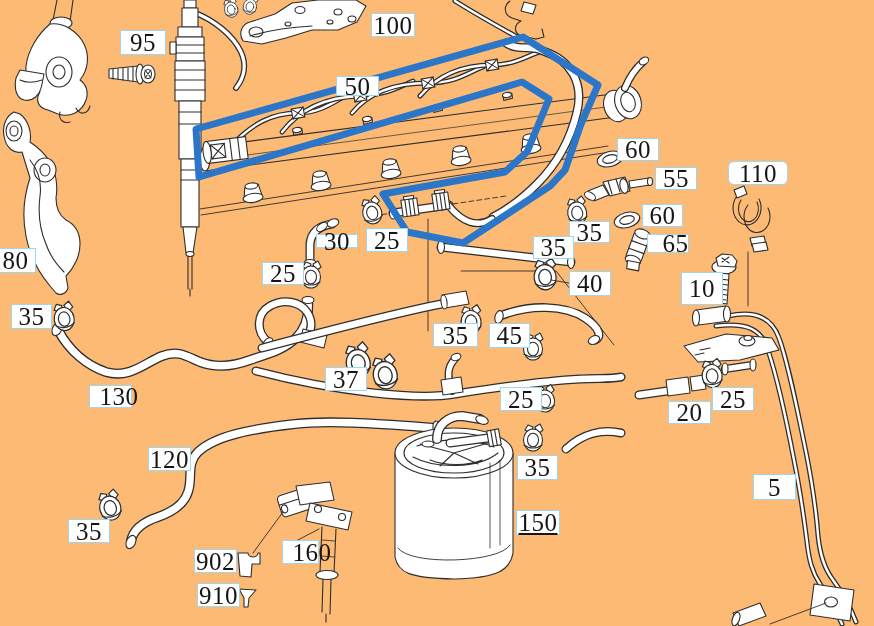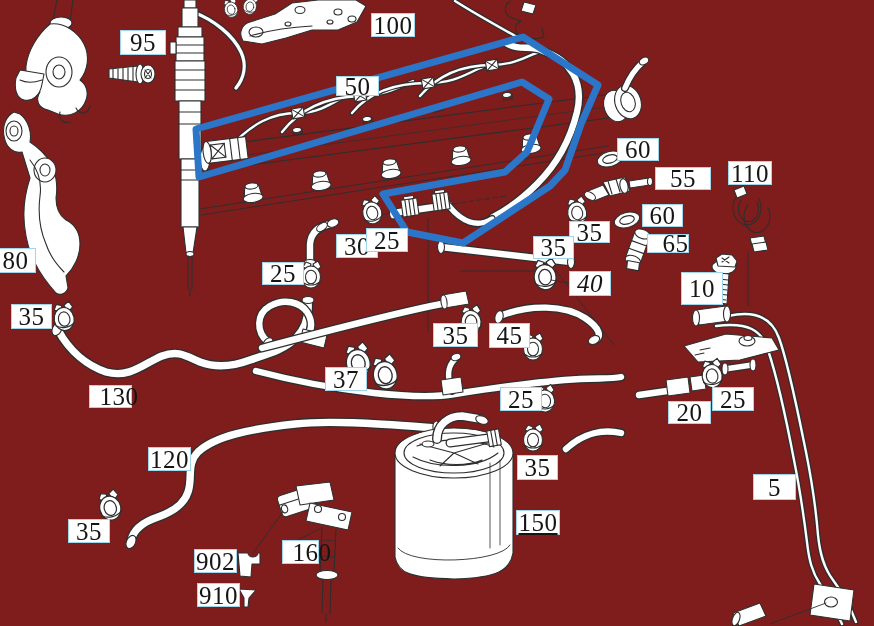--- a/index.html
+++ b/index.html
@@ -1,16 +1,16 @@
 <!DOCTYPE html>
 <html><head>
 <meta charset="utf-8">
 <style>
   html,body{margin:0;padding:0;background:#fff;}
-  .stage{position:relative;width:874px;height:626px;background:#7f1d1d;overflow:hidden;
+  .stage{position:relative;width:874px;height:626px;background:#fdba74;overflow:hidden;
          font-family:"Liberation Serif",serif;}
   .stage svg{position:absolute;left:0;top:0;}
   #labels{position:absolute;left:0;top:0;width:100%;height:100%;pointer-events:none;}
   .plabel{position:absolute;box-sizing:border-box;background:#fff;
           border:1.2px solid #9fd6ec;color:#151515;
           display:flex;align-items:center;justify-content:center;
           font-size:25px;line-height:1;letter-spacing:0.5px;pointer-events:auto;}
 </style>
 </head>
 <body>
@@ -425,31 +425,31 @@
 </g>
 
 <polygon fill="none" stroke-width="7" stroke-linejoin="round" points="196,129 523,37 598,85 581,124 565,170 550,186 463,243 407,232 383,194 505,172 527,152 549,99 522,82 199,177" stroke="#2b76c8"></polygon>
 </svg>
 
 <div id="labels">
       <div class="plabel" style="left: 120px; top: 30px; width: 46px; height: 25px;">95</div>
       <div class="plabel" style="left: 371px; top: 13px; width: 44px; height: 24px;">100</div>
       <div class="plabel" style="left: 295px; top: 76px; width: 43px; height: 20px; margin-left: 41px;">50</div>
       <div class="plabel" style="left: -5px; top: 248px; width: 41px; height: 25px;">80</div>
-      <div class="plabel" style="left: 336px; top: 234px; width: 42px; height: 24px;">30</div>
+      <div class="plabel" style="left: 316px; top: 234px; width: 42px; height: 14px;">30</div>
       <div class="plabel" style="left: 366px; top: 228px; width: 42px; height: 24px;">25</div>
       <div class="plabel" style="left: 262px; top: 262px; width: 42px; height: 23px;">25</div>
       <div class="plabel" style="left: 617px; top: 138px; width: 42px; height: 23px;">60</div>
-      <div class="plabel" style="left: 655px; top: 167px; width: 56px; height: 23px;">55</div>
-      <div class="plabel" style="left: 728px; top: 161px; width: 44px; height: 24px;">110</div>
+      <div class="plabel" style="left: 655px; top: 167px; width: 42px; height: 23px;">55</div>
+      <div class="plabel" style="left: 728px; top: 161px; width: 60px; height: 24px; border-radius: 6px;">110</div>
       <div class="plabel" style="left: 642px; top: 204px; width: 41px; height: 23px;">60</div>
       <div class="plabel" style="left: 647px; top: 234px; width: 42px; height: 19px; padding-left: 15px;">65</div>
       <div class="plabel" style="left: 569px; top: 221px; width: 41px; height: 22px;">35</div>
       <div class="plabel" style="left: 533px; top: 236px; width: 41px; height: 23px;">35</div>
-      <div class="plabel" style="left: 569px; top: 271px; width: 42px; height: 25px; font-style: italic;">40</div>
+      <div class="plabel" style="left: 569px; top: 271px; width: 42px; height: 25px;">40</div>
       <div class="plabel" style="left: 681px; top: 272px; width: 42px; height: 33px;">10</div>
       <div class="plabel" style="left: 11px; top: 304px; width: 41px; height: 25px;">35</div>
       <div class="plabel" style="left: 89px; top: 385px; width: 43px; height: 23px; padding-left: 17px;">130</div>
       <div class="plabel" style="left: 325px; top: 367px; width: 42px; height: 24px;">37</div>
       <div class="plabel" style="left: 148px; top: 447px; width: 43px; height: 24px;">120</div>
       <div class="plabel" style="left: 68px; top: 519px; width: 42px; height: 24px;">35</div>
       <div class="plabel" style="left: 194px; top: 549px; width: 43px; height: 24px;">902</div>
       <div class="plabel" style="left: 197px; top: 583px; width: 43px; height: 24px;">910</div>
       <div class="plabel" style="left: 282px; top: 540px; width: 37px; height: 24px; padding-left: 23px;">160</div>
       <div class="plabel" style="left: 433px; top: 323px; width: 45px; height: 24px;">35</div>

